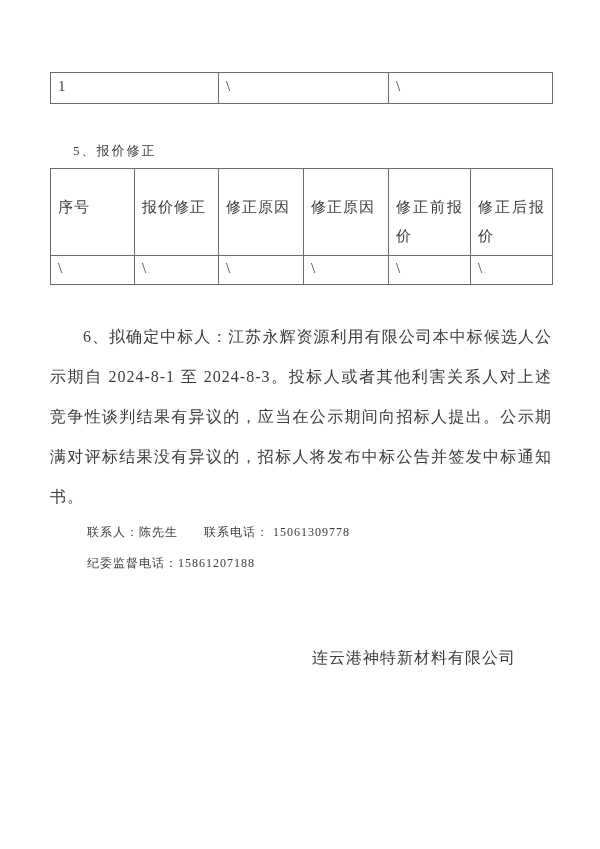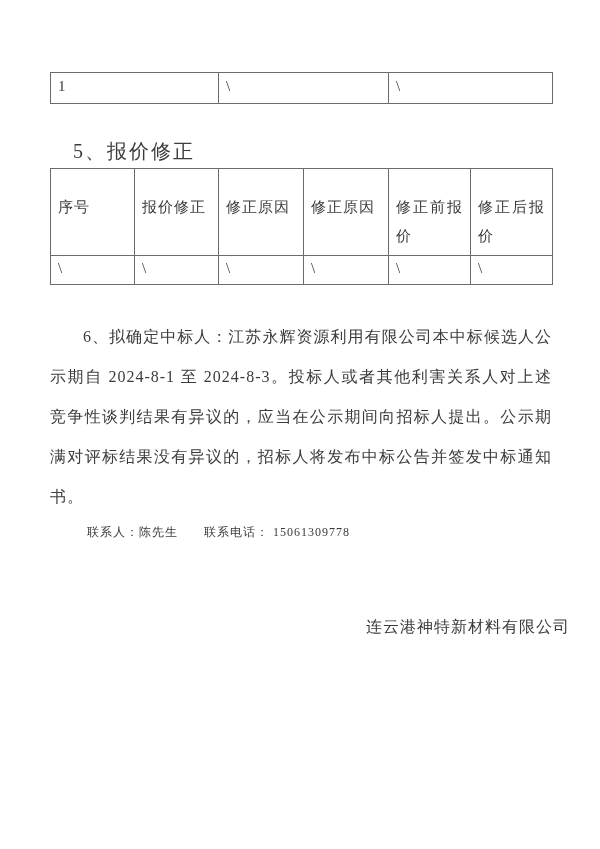--- a/index.html
+++ b/index.html
@@ -48,21 +48,21 @@
     text-justify: inter-character;
   }
   table.correction-table td.data-cell {
     height: 29px;
     padding-top: 4px;
   }
   
   .section-heading {
     margin: 36px 48px 0 50px;
     padding-left: 23px;
-    font-size: 20px;
+    font-size: 13px;
     line-height: 22px;
     letter-spacing: 2px;
   }
   .correction-table-wrap {
     margin-top: 6px;
   }
   .body-paragraph {
     margin: 32px 48px 0 50px;
     font-size: 16px;
     line-height: 40px;
@@ -77,21 +77,21 @@
     line-height: 31px;
   }
   .contact-line {
     padding-left: 37px;
     letter-spacing: 1px;
     white-space: pre;
   }
   
   .signature-wrap {
     margin-top: 63px;
-    margin-right: 30px;
+    margin-right: 84px;
     text-align: right;
   }
   .signature-inner {
     display: inline-block;
     text-align: center;
     font-size: 16px;
     line-height: 32px;
     letter-spacing: 1px;
   }
 </style>
@@ -145,20 +145,21 @@
         <td class="data-cell">\</td>
       </tr>
     </tbody>
       </table>
   </div>
 
   <div class="body-paragraph">6、拟确定中标人：江苏永辉资源利用有限公司本中标候选人公示期自 2024-8-1 至 2024-8-3。投标人或者其他利害关系人对上述竞争性谈判结果有异议的，应当在公示期间向招标人提出。公示期满对评标结果没有异议的，招标人将发布中标公告并签发中标通知书。</div>
 
   <div class="contact-block">
     <div class="contact-line">联系人：陈先生　　联系电话： 15061309778</div>
+    <div class="contact-line">纪委监督电话：15861207188</div>
   </div>
 
   <div class="signature-wrap">
     <div class="signature-inner">
       <div>连云港神特新材料有限公司</div>
     </div>
   </div>
 
 </div>
 

